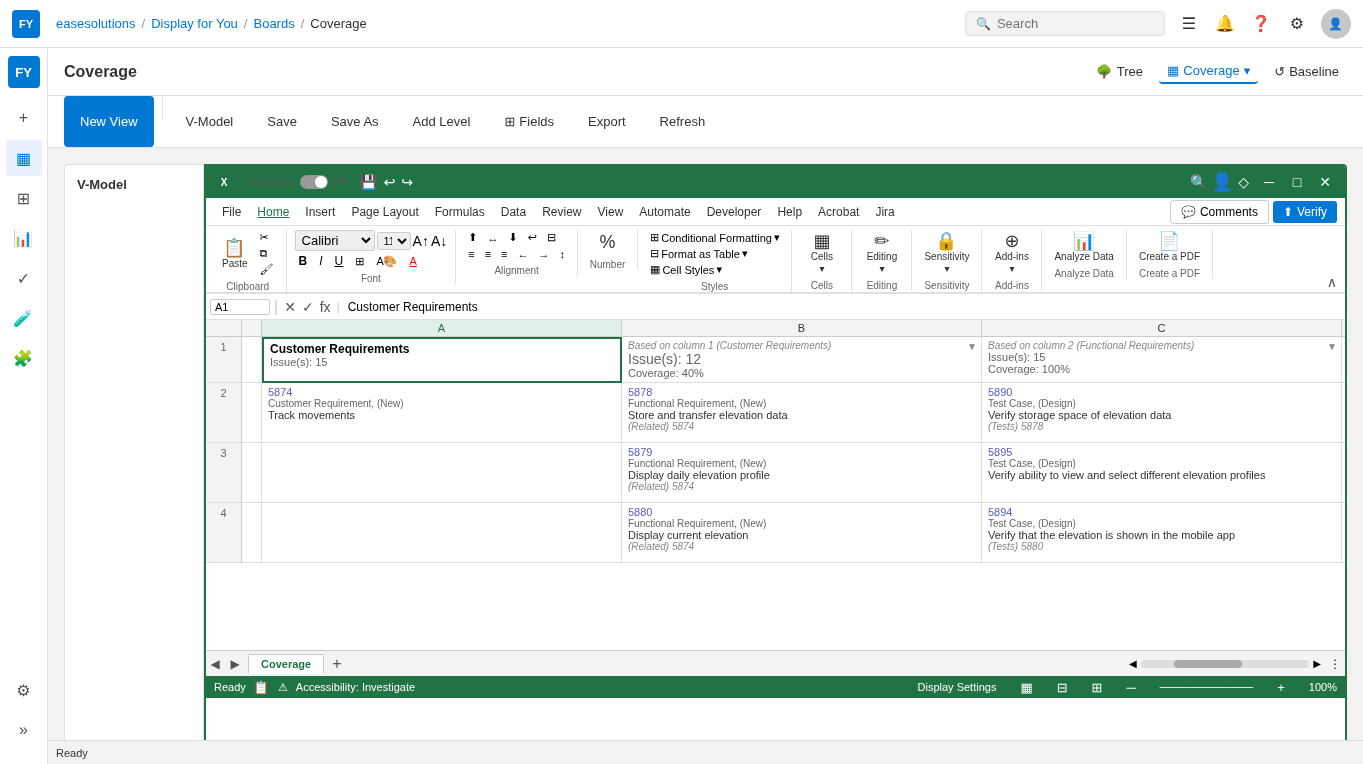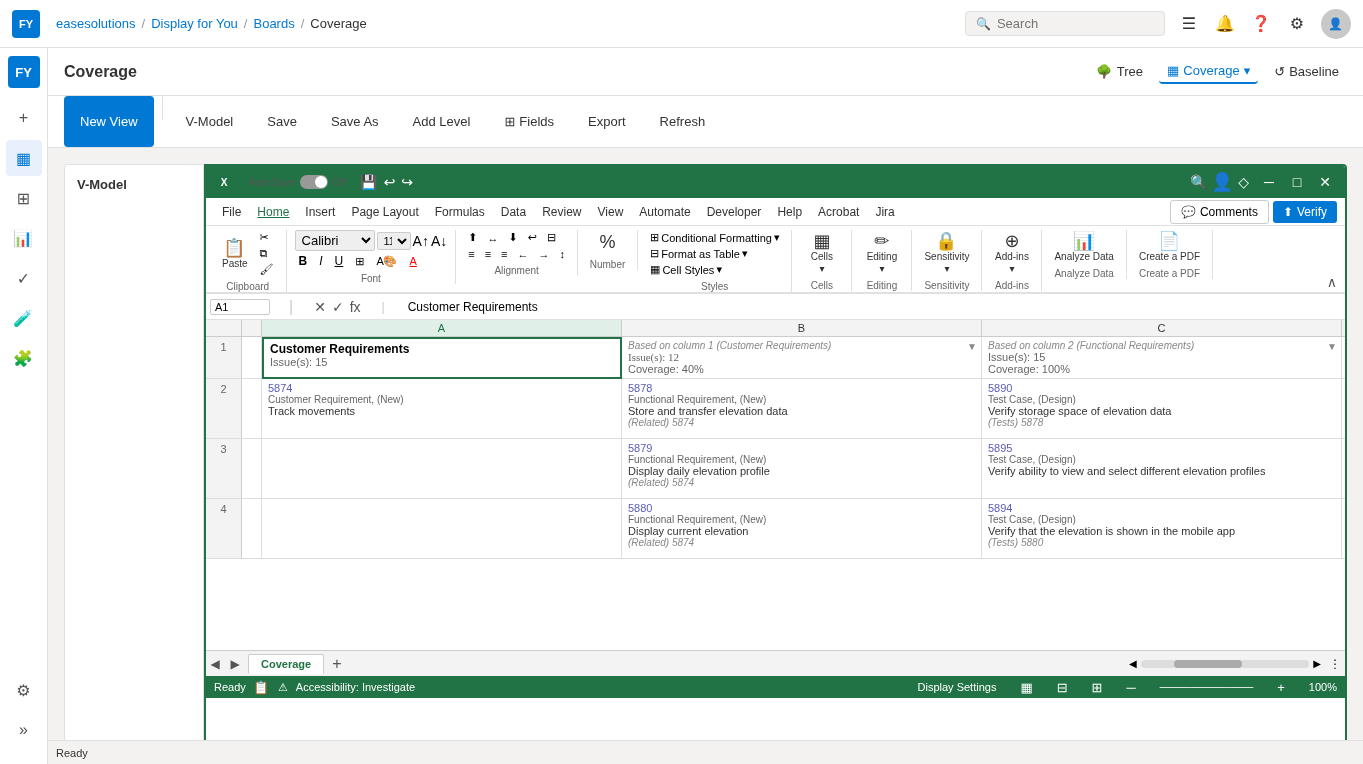--- a/index.html
+++ b/index.html
@@ -100,21 +100,21 @@
     .font-select { font-size: 13px; border: 1px solid #ccc; border-radius: 2px; padding: 1px 2px; width: 80px; }
     .size-select { font-size: 11px; border: 1px solid #ccc; border-radius: 2px; padding: 1px 2px; width: 34px; }
     .r-bold { font-weight: bold; font-size: 12px; }
     .r-italic { font-style: italic; font-size: 12px; }
     .r-underline { text-decoration: underline; font-size: 12px; }
     .share-btn { background: #0078d4; color: white; border: none; border-radius: 3px; padding: 4px 10px; font-size: 12px; cursor: pointer; display: flex; align-items: center; gap: 4px; }
     .comments-btn { border: 1px solid #ccc; border-radius: 3px; padding: 4px 10px; font-size: 12px; cursor: pointer; display: flex; align-items: center; gap: 4px; background: white; }
 
     
     .formula-bar {
-      display: flex; align-items: center; height: 26px; background: #fff; border-bottom: 1px solid #e0e0e0; padding: 0 4px; gap: 19px;
+      display: flex; align-items: center; height: 26px; background: #fff; border-bottom: 1px solid #e0e0e0; padding: 0 4px; gap: 4px;
     }
     .cell-ref { width: 60px; font-size: 11px; border: 1px solid #ccc; padding: 1px 4px; border-radius: 2px; }
     .formula-input { flex: 1; font-size: 12px; border: none; outline: none; padding: 0 4px; }
     .formula-btns { display: flex; gap: 2px; }
     .f-btn { font-size: 14px; color: #555; cursor: pointer; padding: 0 2px; }
 
     
     .grid-wrapper { display: flex; flex-direction: column; overflow: auto; }
     .header-row { display: flex; position: sticky; top: 0; z-index: 10; background: #f3f3f3; }
     .row-num-header { width: 36px; min-width: 36px; background: #f3f3f3; border-right: 1px solid #ccc; border-bottom: 1px solid #ccc; }
@@ -478,21 +478,21 @@
             <div class="row-num">1</div>
             <div style="width:20px;min-width:20px;border-right:1px solid #ddd;border-bottom:1px solid #ddd;"></div>
 
             <div class="cell col-a active-cell">
               <span style="font-weight:bold;font-size:12px;">Customer Requirements</span>
               <span style="color:#666;font-size:11px;">Issue(s): 15</span>
             </div>
 
             <div class="cell col-b" style="position:relative;">
               <span style="color:#888;font-size:10px;font-style:italic;">Based on column 1 (Customer Requirements)</span>
-              <span style="color:#666;font-size:11px;font-family:Liberation Serif, serif;">Issue(s): 12</span>
+              <span style="color:#666;font-size:14px;">Issue(s): 12</span>
               <span style="color:#666;font-size:11px;">Coverage: 40%</span>
               <span class="cell-dropdown">▼</span>
             </div>
 
             <div class="cell col-c" style="position:relative;">
               <span style="color:#888;font-size:10px;font-style:italic;">Based on column 2 (Functional Requirements)</span>
               <span style="color:#666;font-size:11px;">Issue(s): 15</span>
               <span style="color:#666;font-size:11px;">Coverage: 100%</span>
               <span class="cell-dropdown">▼</span>
             </div>

